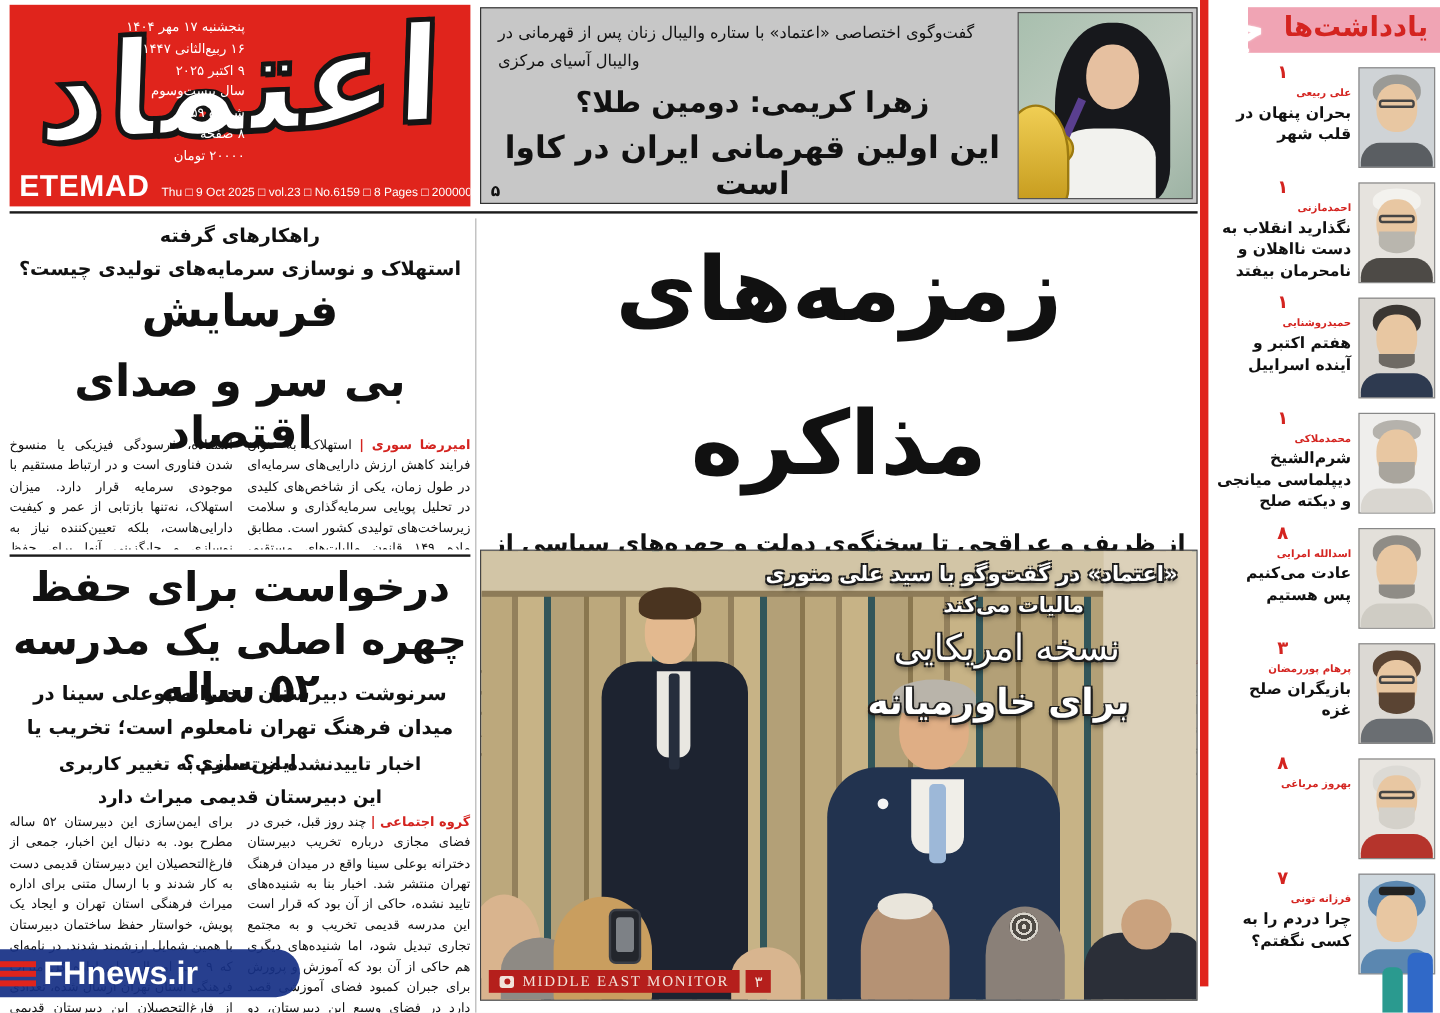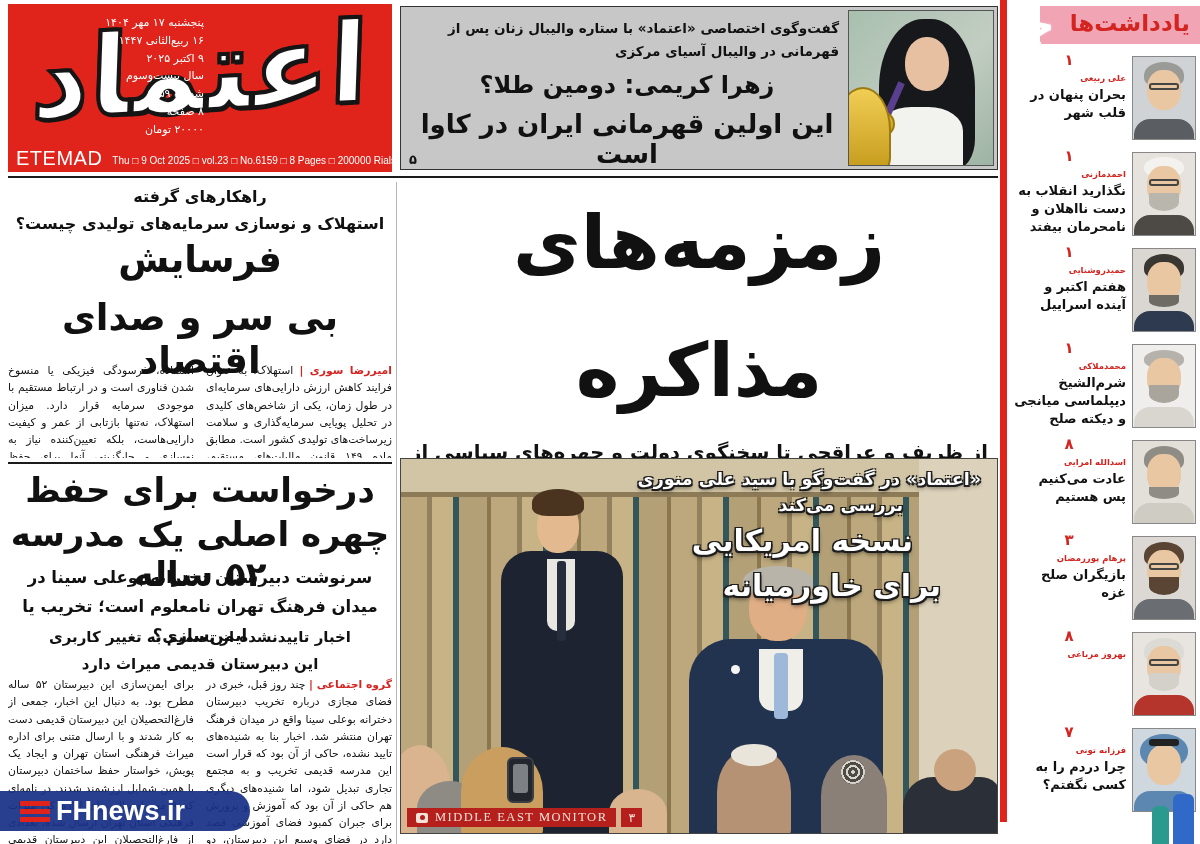--- a/index.html
+++ b/index.html
@@ -10,28 +10,28 @@
   
   .masthead { position:absolute; left:8px; top:4px; width:384px; height:168px; background:#e0241c; overflow:hidden; }
   .mh-logo { position:absolute; left:0; right:0; top:-8px; height:150px; text-align:center;
              font-size:112px; font-weight:bold; color:#fff; line-height:150px;
              -webkit-text-stroke:4px #151515; text-shadow:2px 3px 0 #151515, -2px -2px 0 #151515;
              transform:skewX(-5deg) rotate(-3deg); z-index:1; }
   .mh-dates { position:absolute; left:88px; top:10px; width:108px; z-index:2; color:#fff;
               font-size:11px; line-height:1.62; text-align:right; direction:rtl; }
   .mh-eng { position:absolute; left:8px; right:6px; bottom:2px; display:flex; align-items:flex-end;
             gap:10px; direction:ltr; color:#fff; z-index:2; }
-  .mh-etemad { font-size:20px; font-weight:normal; font-family:"Liberation Sans", sans-serif; letter-spacing:.5px; }
+  .mh-etemad { font-size:25px; font-weight:bold; font-family:"Liberation Sans", sans-serif; letter-spacing:.5px; }
   .mh-info { font-size:10px; padding-bottom:4px; white-space:nowrap; font-family:"Liberation Sans", sans-serif; }
 
   
   .top-story { position:absolute; left:400px; top:6px; width:598px; height:164px;
                background:#c7c7c7; border:1px solid #333; }
-  .ts-kicker { position:absolute; right:158px; left:14px; top:10px; font-size:13.5px; font-weight:bold;
-               text-align:right; line-height:1.7; }
+  .ts-kicker { position:absolute; right:158px; left:14px; top:10px; font-size:13.5px; font-weight:normal;
+               text-align:left; line-height:1.7; }
   .ts-h1 { position:absolute; right:158px; left:14px; top:64px; text-align:center; font-size:24px; font-weight:bold; }
   .ts-h2 { position:absolute; right:158px; left:14px; top:102px; text-align:center; font-size:26px; font-weight:bold; }
   .ts-page { position:absolute; left:8px; bottom:2px; font-size:13px; font-weight:bold; }
   .ts-photo { position:absolute; right:3px; top:3px; width:146px; height:156px; border:1px solid #555;
               background:linear-gradient(135deg,#a8bfae 0%,#c2cdc2 55%,#9db3a4 100%); overflow:hidden; }
   .vp-hijab { position:absolute; right:18px; top:8px; width:96px; height:150px; background:#17181c; border-radius:46% 46% 20% 20%; }
   .vp-face { position:absolute; right:44px; top:26px; width:44px; height:54px; background:#e6c0a0; border-radius:48%; }
   .vp-jersey { position:absolute; right:30px; top:96px; width:86px; height:60px; background:#f2f2ee; border-radius:40% 40% 0 0; }
   .vp-medal-ribbon { position:absolute; right:96px; top:70px; width:7px; height:40px; background:#5a3f8f; transform:rotate(24deg); }
   .vp-medal { position:absolute; right:98px; top:100px; width:26px; height:26px; background:radial-gradient(circle at 35% 35%, #f4d553, #c89a16); border-radius:50%; border:2px solid #9c7a10; }
@@ -81,21 +81,21 @@
   .a1s { position:absolute; left:-6px; top:350px; width:124px; height:28px; background:#30343c; border-radius:20px 20px 0 0; }
   .phone { position:absolute; left:106px; top:298px; width:27px; height:46px; background:#23262c; border-radius:6px; border:2px solid #3a3e46; }
   .phone::after { content:""; position:absolute; left:4px; top:5px; right:4px; bottom:8px; background:#7d8186; border-radius:3px; }
   .kippah { position:absolute; left:14px; top:-3px; width:46px; height:22px; background:#e9e5db; border-radius:50%; }
   .target { position:absolute; left:20px; top:5px; width:24px; height:24px; border-radius:50%;
             background:repeating-radial-gradient(circle,#d9d5cc 0 2px,#4e4a44 2px 5px); }
   .ph-overlay { position:absolute; right:16px; top:10px; z-index:5; text-align:right; direction:rtl; color:#fff;
                 text-shadow:1.5px 1.5px 0 #1d1d1d,-1.5px 1.5px 0 #1d1d1d,1.5px -1.5px 0 #1d1d1d,-1.5px -1.5px 0 #1d1d1d,0 3px 4px rgba(0,0,0,.55); }
   .po-k1 { font-size:17.5px; font-weight:bold; }
   .po-k2 { font-size:17.5px; font-weight:bold; margin:6px 78px 2px 0; }
-  .po-h1 { font-size:30px; font-weight:bold; margin:8px 68px 0 0; }
+  .po-h1 { font-size:30px; font-weight:normal; margin:8px 48px 0 0; }
   .po-h2 { font-size:30px; font-weight:bold; margin:10px 40px 16px 0; }
   .credit-row { position:absolute; left:6px; bottom:6px; display:flex; gap:5px; align-items:center; direction:ltr; z-index:6; }
   .credit-badge { background:#b51f1c; color:#f2e3da; font-family:"Liberation Serif", serif; font-size:12.5px;
                   letter-spacing:1.5px; padding:2px 9px; display:flex; gap:7px; align-items:center; }
   .cam { width:12px; height:10px; background:#f2e3da; border-radius:2px; position:relative; }
   .cam::after { content:""; position:absolute; left:3.5px; top:2.5px; width:5px; height:5px; background:#b51f1c; border-radius:50%; }
   .credit-num { background:#b51f1c; color:#f2e3da; font-size:12.5px; padding:2px 7px; }
 
   
   .econ-kicker { position:absolute; left:8px; top:184px; width:384px; text-align:center; font-size:16px; font-weight:bold; line-height:1.68; }
@@ -103,21 +103,21 @@
   .econ-h2 { position:absolute; left:8px; top:296px; width:384px; text-align:center; font-size:37px; font-weight:bold; }
   .econ-body { position:absolute; left:8px; top:362px; width:384px; height:96px; }
   .school-h1 { position:absolute; left:8px; top:470px; width:384px; text-align:center; font-size:34px; font-weight:bold; }
   .school-h2 { position:absolute; left:8px; top:514px; width:384px; text-align:center; font-size:34px; font-weight:bold; }
   .school-sub1 { position:absolute; left:20px; top:564px; width:360px; text-align:center; font-size:16.5px; font-weight:bold; line-height:1.75; }
   .school-sub2 { position:absolute; left:40px; top:624px; width:320px; text-align:center; font-size:15px; font-weight:bold; line-height:1.8; }
   .school-body { position:absolute; left:8px; top:676px; width:384px; height:168px; }
 
   
   .fh { position:absolute; left:0; top:791px; width:250px; height:40px; background:rgba(23,48,133,.93);
-        border-radius:0 20px 20px 0; z-index:10; display:flex; align-items:center; direction:ltr; padding-left:20px; gap:6px; }
+        border-radius:0 20px 20px 0; z-index:10; display:flex; align-items:center; direction:ltr; padding-left:0; gap:6px; }
   .fh-bars { display:flex; flex-direction:column; gap:3px; }
   .fh-bars i { display:block; width:30px; height:5px; background:#e0241c; }
   .fh-text { color:#fff; font-size:27px; font-weight:bold; font-family:"Liberation Sans", sans-serif; }
 
   
   .side-redbar { position:absolute; left:1000px; top:0; width:7px; height:822px; background:#e0241c; }
   .notes-banner { position:absolute; left:1040px; top:6px; width:160px; height:38px; background:#f0a4b4; }
   .notes-title { position:absolute; right:10px; top:4px; font-size:23px; font-weight:bold; color:#d42420; }
   .notes-glyph { position:absolute; left:1012px; top:0; z-index:3; color:#fff; font-size:40px; font-weight:bold; line-height:48px;
                  text-shadow:0 0 2px rgba(255,255,255,.7); }
@@ -223,21 +223,21 @@
     <div class="aud a6">
         <div class="kippah"></div>
       </div>
     <div class="aud a7">
         <div class="target"></div>
       </div>
     <div class="a8s"></div>
     <div class="a8h"></div>
     <div class="ph-overlay">
       <div class="po-k1">«اعتماد» در گفت‌وگو با سید علی منوری</div>
-      <div class="po-k2">بررسی می‌کند</div>
+      <div class="po-k2">مالیات می‌کند</div>
       <div class="po-h1">نسخه امریکایی</div>
       <div class="po-h2">برای خاورمیانه</div>
     </div>
     <div class="credit-row">
       <div class="credit-badge">
         <span class="cam"></span>
         <span>MIDDLE EAST MONITOR</span>
       </div>
       <div class="credit-num">۳</div>
     </div>

